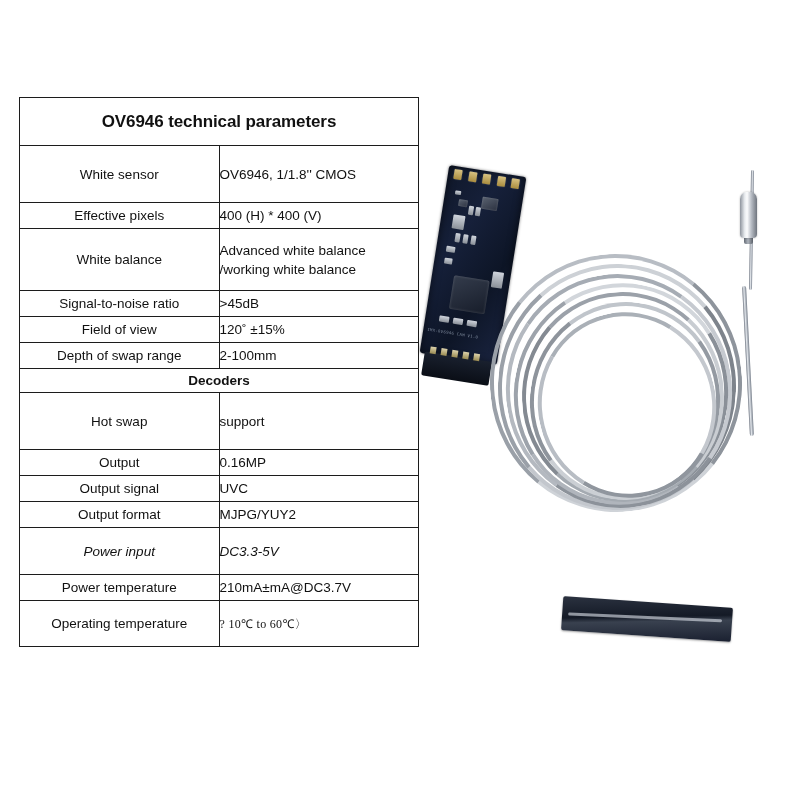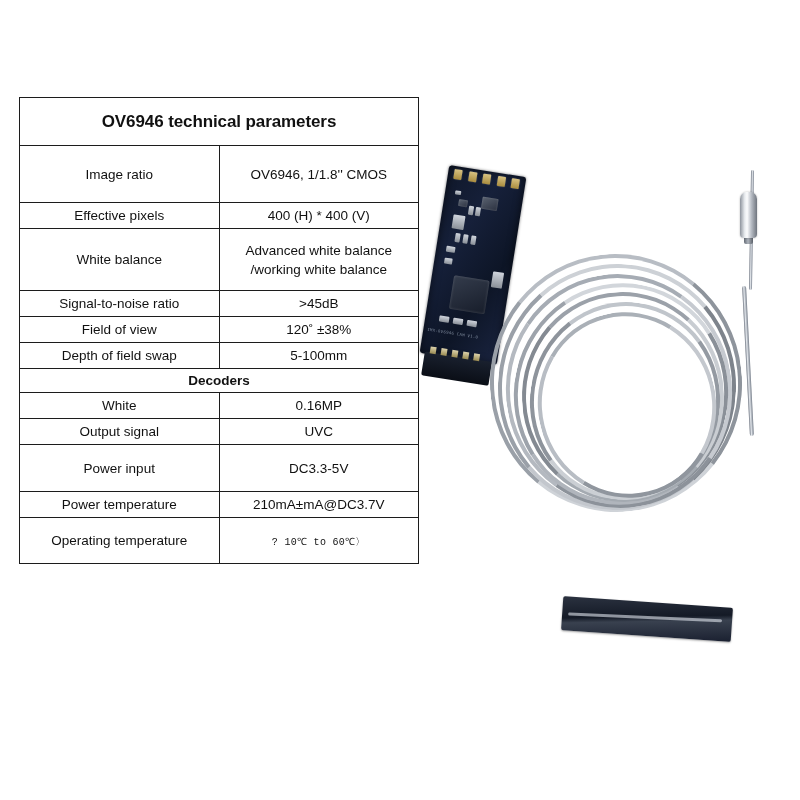--- a/index.html
+++ b/index.html
@@ -36,43 +36,43 @@
     font-size:17px;
     height:47px;
     letter-spacing:-0.1px;
   }
   .label-cell{
     text-align:center;
     font-size:13.5px;
     padding:0 4px;
   }
   .value-cell{
-    text-align:center;
+    text-align:left;
     font-size:13.5px;
     padding-left:7px;
   }
   .value-cell .line2{display:block;margin-top:4px;}
   .section-cell{
     text-align:center;
     font-weight:bold;
     font-size:13.5px;
     height:23px;
   }
   .mono-val{
-    font-family:Liberation Mono, monospace;
-    font-size:10px;
+    font-family:Liberation Serif, serif;
+    font-size:12px;
     letter-spacing:0.3px;
   }
 
   
   .h-tall{height:57px;}
   .h-norm{height:26px;}
   .h-wb{height:62px;}
   .h-hot{height:57px;}
-  .h-pw{height:47px;}
+  .h-pw{height:47px;font-style:italic;}
   .h-last{height:46px;}
 
   
   .photo{
     position:absolute;
     left:424px; top:160px;
     width:372px; height:430px;
   }
 
   .pcb{
@@ -196,21 +196,21 @@
     <colgroup>
         <col class="col-label">
         <col class="col-value">
       </colgroup>
     <tbody>
       <tr>
         <td class="title-cell" colspan="2">OV6946 technical parameters</td>
       </tr>
 
       <tr class="h-tall">
-        <td class="label-cell">Image ratio</td>
+        <td class="label-cell">White sensor</td>
         <td class="value-cell">
           <span>OV6946, 1/1.8'' CMOS</span>
         </td>
       </tr>
 
       <tr class="h-norm">
         <td class="label-cell">Effective pixels</td>
         <td class="value-cell">
           <span>400 (H) * 400 (V)</span>
         </td>
@@ -227,51 +227,63 @@
       <tr class="h-norm">
         <td class="label-cell">Signal-to-noise ratio</td>
         <td class="value-cell">
           <span>&gt;45dB</span>
         </td>
       </tr>
 
       <tr class="h-norm">
         <td class="label-cell">Field of view</td>
         <td class="value-cell">
-          <span>120˚  ±38%</span>
-        </td>
-      </tr>
-
-
-      <tr class="h-norm">
-        <td class="label-cell">Depth of field swap</td>
-        <td class="value-cell">
-          <span>5-100mm</span>
+          <span>120˚  ±15%</span>
+        </td>
+      </tr>
+
+
+      <tr class="h-norm">
+        <td class="label-cell">Depth of swap range</td>
+        <td class="value-cell">
+          <span>2-100mm</span>
         </td>
       </tr>
 
       <tr>
         <td class="section-cell" colspan="2">Decoders</td>
       </tr>
 
-
-      <tr class="h-norm">
-        <td class="label-cell">White</td>
+      <tr class="h-hot">
+        <td class="label-cell">Hot swap</td>
+        <td class="value-cell">
+          <span>support</span>
+        </td>
+      </tr>
+
+      <tr class="h-norm">
+        <td class="label-cell">Output</td>
         <td class="value-cell">
           <span>0.16MP</span>
         </td>
       </tr>
 
       <tr class="h-norm">
         <td class="label-cell">Output signal</td>
         <td class="value-cell">
           <span>UVC</span>
         </td>
       </tr>
 
+      <tr class="h-norm">
+        <td class="label-cell">Output format</td>
+        <td class="value-cell">
+          <span>MJPG/YUY2</span>
+        </td>
+      </tr>
 
       <tr class="h-pw">
         <td class="label-cell">Power input</td>
         <td class="value-cell">
           <span>DC3.3-5V</span>
         </td>
       </tr>
 
       <tr class="h-norm">
         <td class="label-cell">Power temperature</td>

